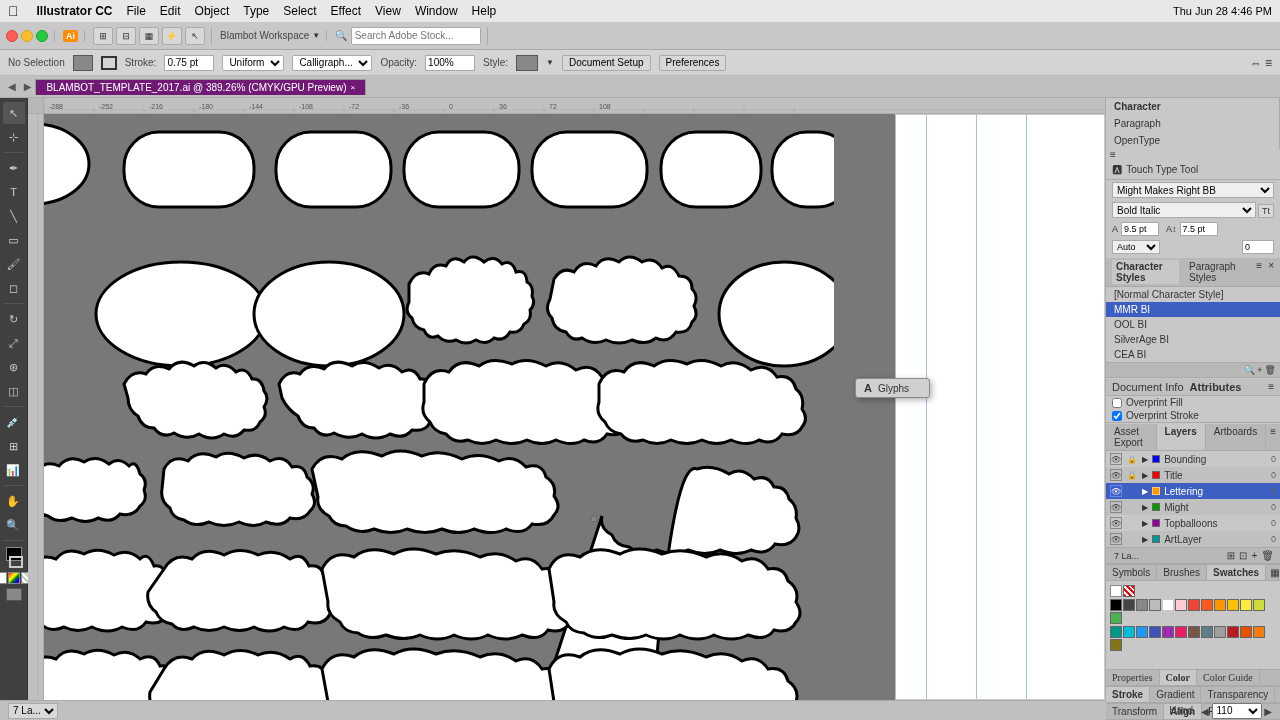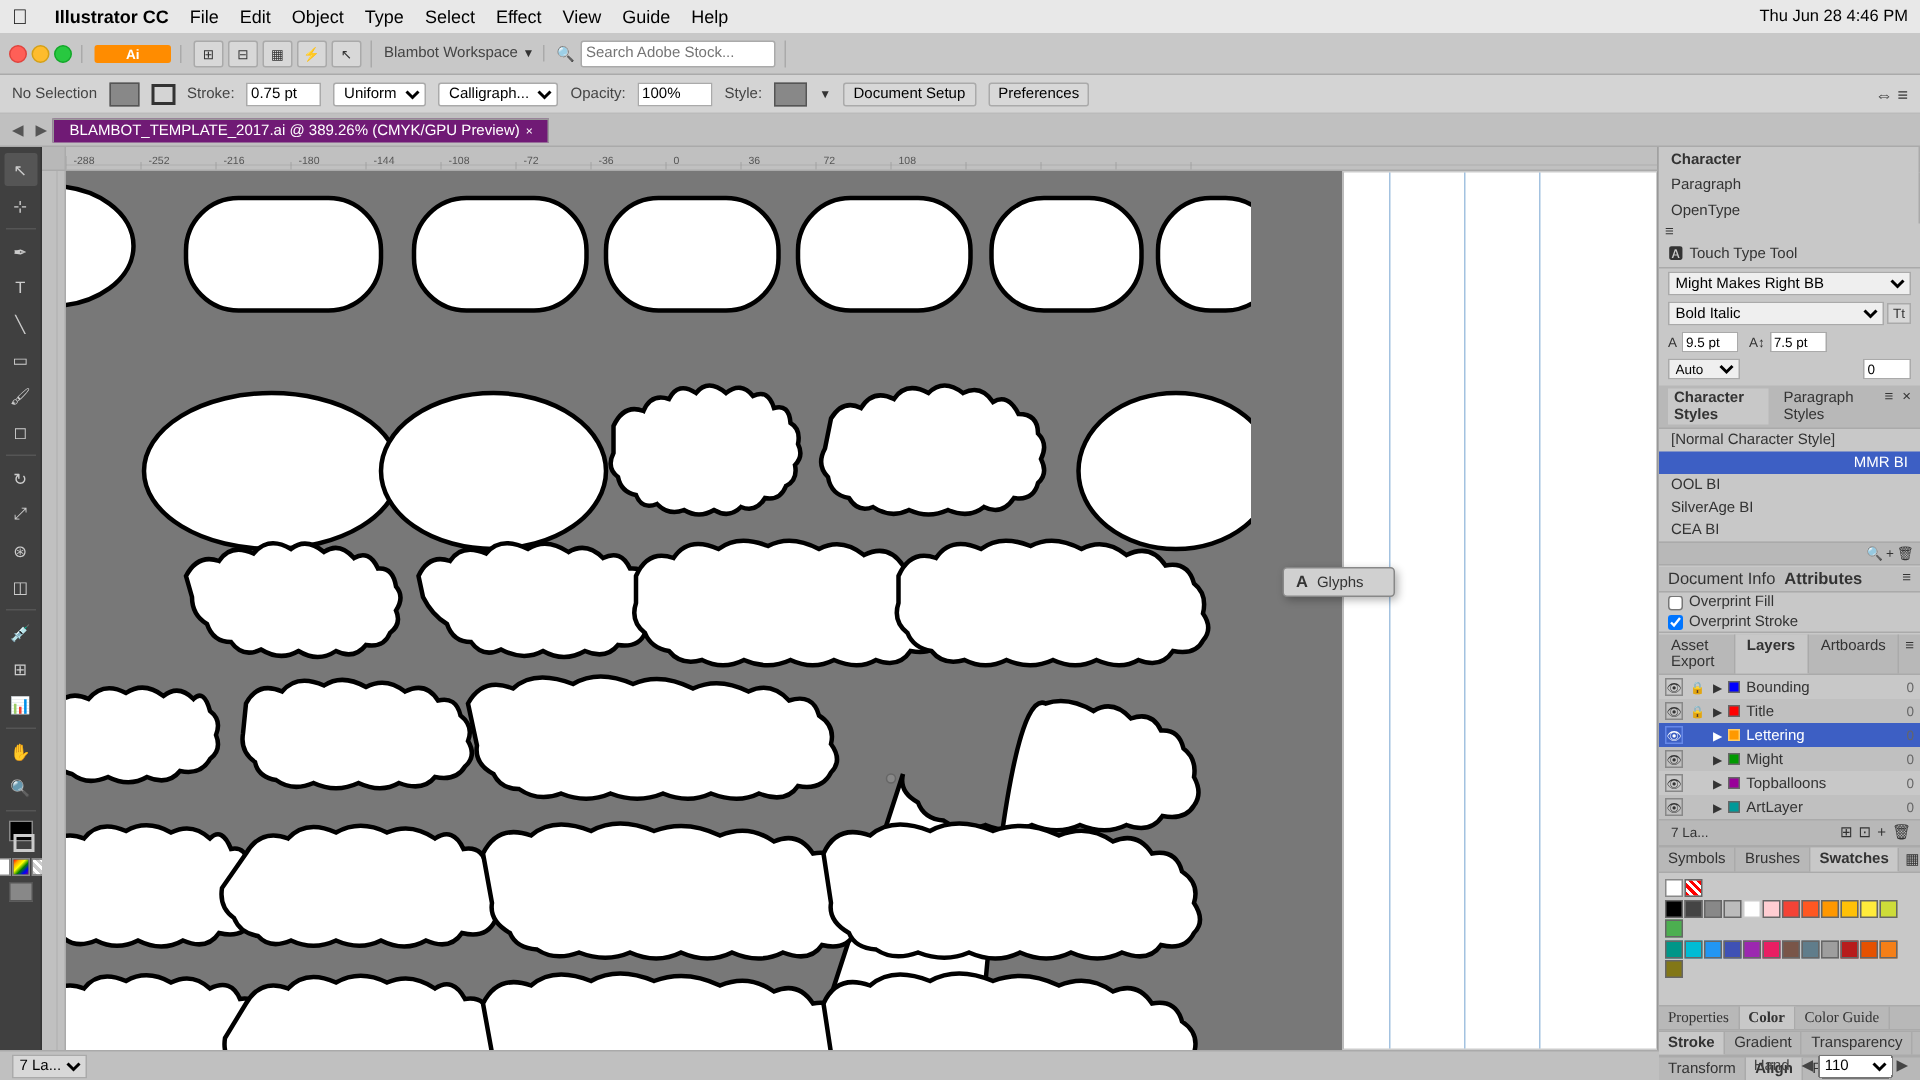--- a/index.html
+++ b/index.html
@@ -90,21 +90,21 @@
 
     
     .ttt-row { display: flex; align-items: center; gap: 4px; padding: 3px 6px; font-size: 10px; background: #c8c8c8; border-bottom: 1px solid #aaa; }
 
     
     .char-styles-panel { background: #c8c8c8; }
     .char-styles-header { display: flex; padding: 2px 6px; gap: 6px; background: #b8b8b8; border-bottom: 1px solid #aaa; }
     .char-styles-tab { font-size: 10px; cursor: pointer; padding: 1px 4px; }
     .char-styles-tab.active { font-weight: bold; background: #c8c8c8; }
     .char-style-item { padding: 2px 8px; font-size: 10px; cursor: pointer; display: flex; align-items: center; }
-    .char-style-item.selected { background: #3d5fc4; color: #fff; justify-content: flex-end; }
+    .char-style-item.selected { background: #3d5fc4; color: #fff; }
 
     
     .glyphs-popup {
       position: absolute; right: 175px; top: 280px;
       width: 75px; background: #d0d0d0;
       border: 1px solid #888; border-radius: 3px;
       font-size: 10px; z-index: 100;
       box-shadow: 2px 2px 6px rgba(0,0,0,0.3);
     }
     .glyphs-popup-item { display: flex; align-items: center; padding: 3px 8px; cursor: pointer; gap: 6px; font-size: 10px; }
@@ -160,35 +160,35 @@
 <div id="menubar">
   <span class="apple-logo"></span>
   <span class="app-name">Illustrator CC</span>
   <span class="menu-item">File</span>
   <span class="menu-item">Edit</span>
   <span class="menu-item">Object</span>
   <span class="menu-item">Type</span>
   <span class="menu-item">Select</span>
   <span class="menu-item">Effect</span>
   <span class="menu-item">View</span>
-  <span class="menu-item">Guide</span>
+  <span class="menu-item">Window</span>
   <span class="menu-item">Help</span>
   <div class="right-side">
     <span>Thu Jun 28  4:46 PM</span>
   </div>
 </div>
 
 <div id="toolbar">
   <div class="toolbar-group">
     <span style="width:12px;height:12px;background:#ff5f57;border-radius:50%;display:inline-block;border:1px solid #e0443e;"></span>
     <span style="width:12px;height:12px;background:#febc2e;border-radius:50%;display:inline-block;border:1px solid #d4a017;"></span>
     <span style="width:12px;height:12px;background:#28c840;border-radius:50%;display:inline-block;border:1px solid #12a829;"></span>
   </div>
   <div class="toolbar-group">
-    <span style="background:#ff8c00;color:#fff;font-weight:bold;font-size:9px;padding:1px 21px;border-radius:2px;">Ai</span>
+    <span style="background:#ff8c00;color:#fff;font-weight:bold;font-size:9px;padding:1px 3px;border-radius:2px;">Ai</span>
   </div>
   <div class="toolbar-group">
     <span class="toolbar-btn">⊞</span>
     <span class="toolbar-btn">⊟</span>
     <span class="toolbar-btn">▦</span>
     <span class="toolbar-btn">⚡</span>
     <span class="toolbar-btn">↖</span>
   </div>
   <div class="toolbar-group">
     <span class="toolbar-label">Blambot Workspace</span>
@@ -443,21 +443,21 @@
       <span style="font-size:11px;">🅰</span>
       <span>Touch Type Tool</span>
     </div>
 
     <div style="padding:2px 6px;">
       <select style="width:100%;height:16px;font-size:10px;border:1px solid #aaa;">
         <option>Might Makes Right BB</option>
       </select>
     </div>
 
-    <div style="display:flex;align-items:center;padding:2px 6px;gap:2px;">
+    <div style="display:flex;align-items:flex-end;padding:2px 6px;gap:2px;">
       <select style="flex:1;height:16px;font-size:10px;border:1px solid #aaa;">
         <option>Bold Italic</option>
       </select>
       <span style="font-size:9px;padding:1px 3px;border:1px solid #aaa;cursor:pointer;background:#d8d8d8;">Tt</span>
     </div>
 
     <div style="display:flex;align-items:center;padding:2px 6px;gap:3px;">
       <span style="font-size:9px;">A</span>
       <input style="width: 38px; height: 14px; font-size: 9px; border: 1px solid rgb(170, 170, 170); padding: 0px 2px;" value="9.5 pt">
       <span style="font-size:9px;margin-left:4px;">A↕</span>

